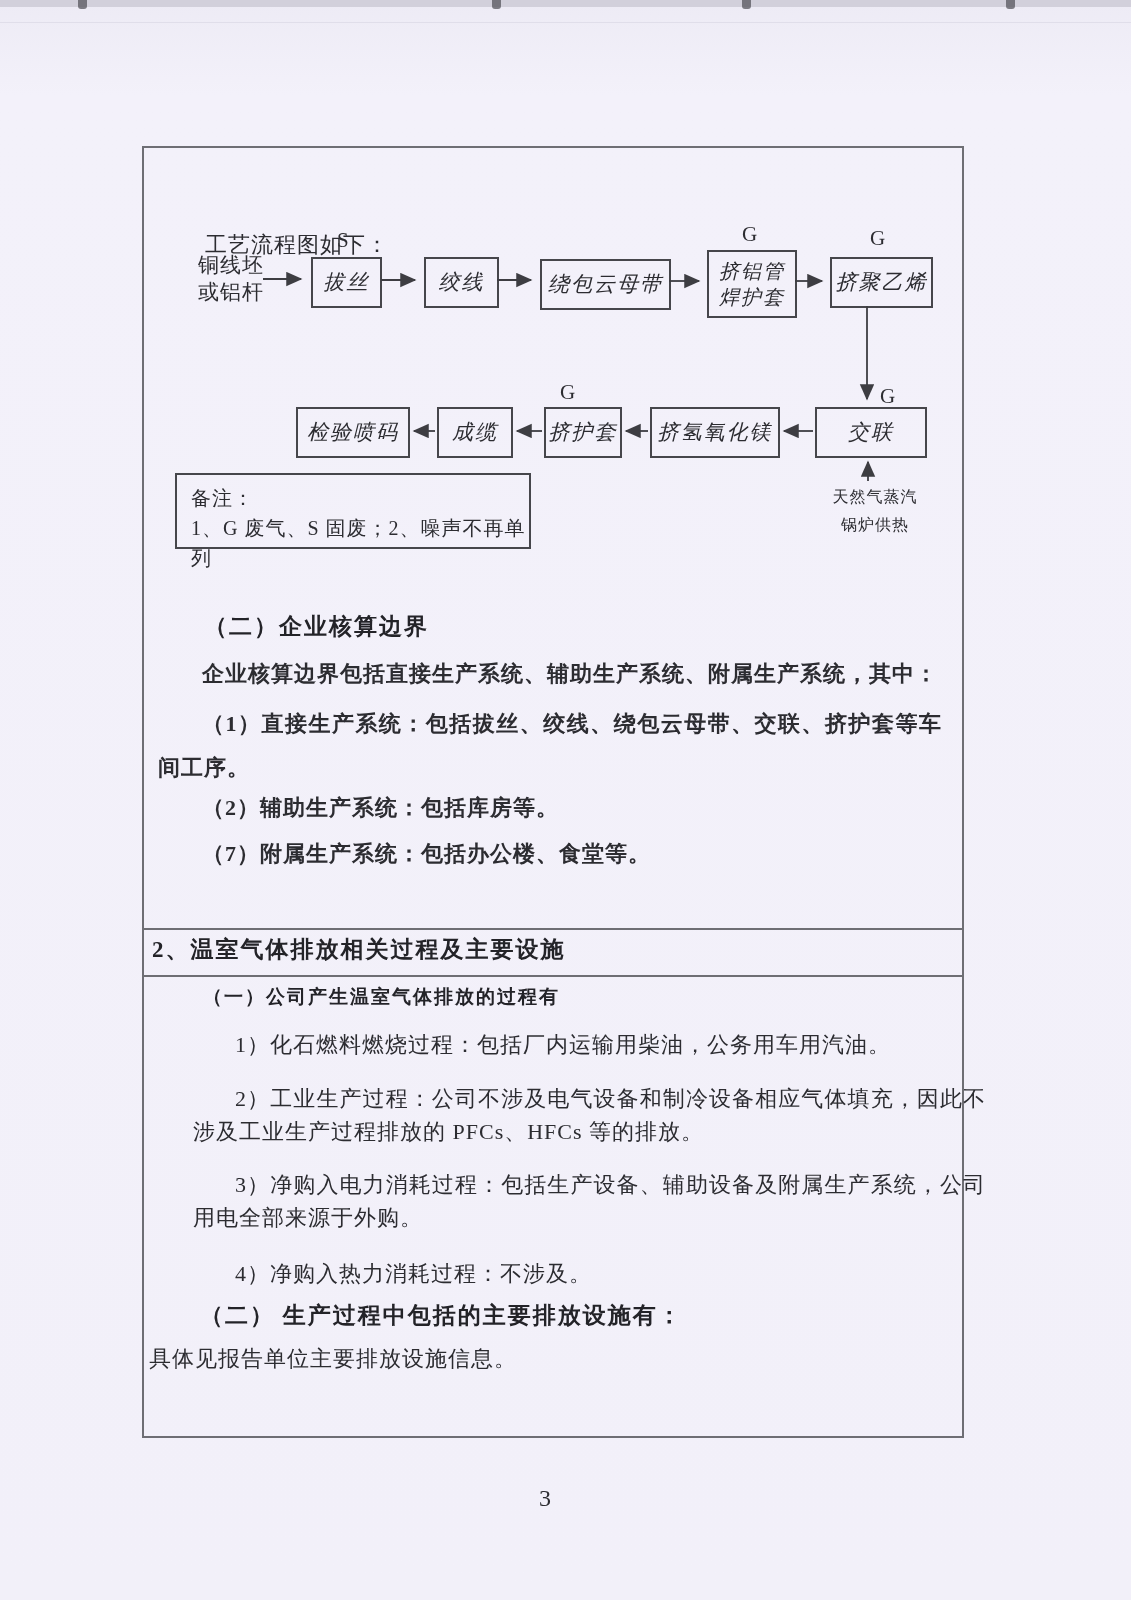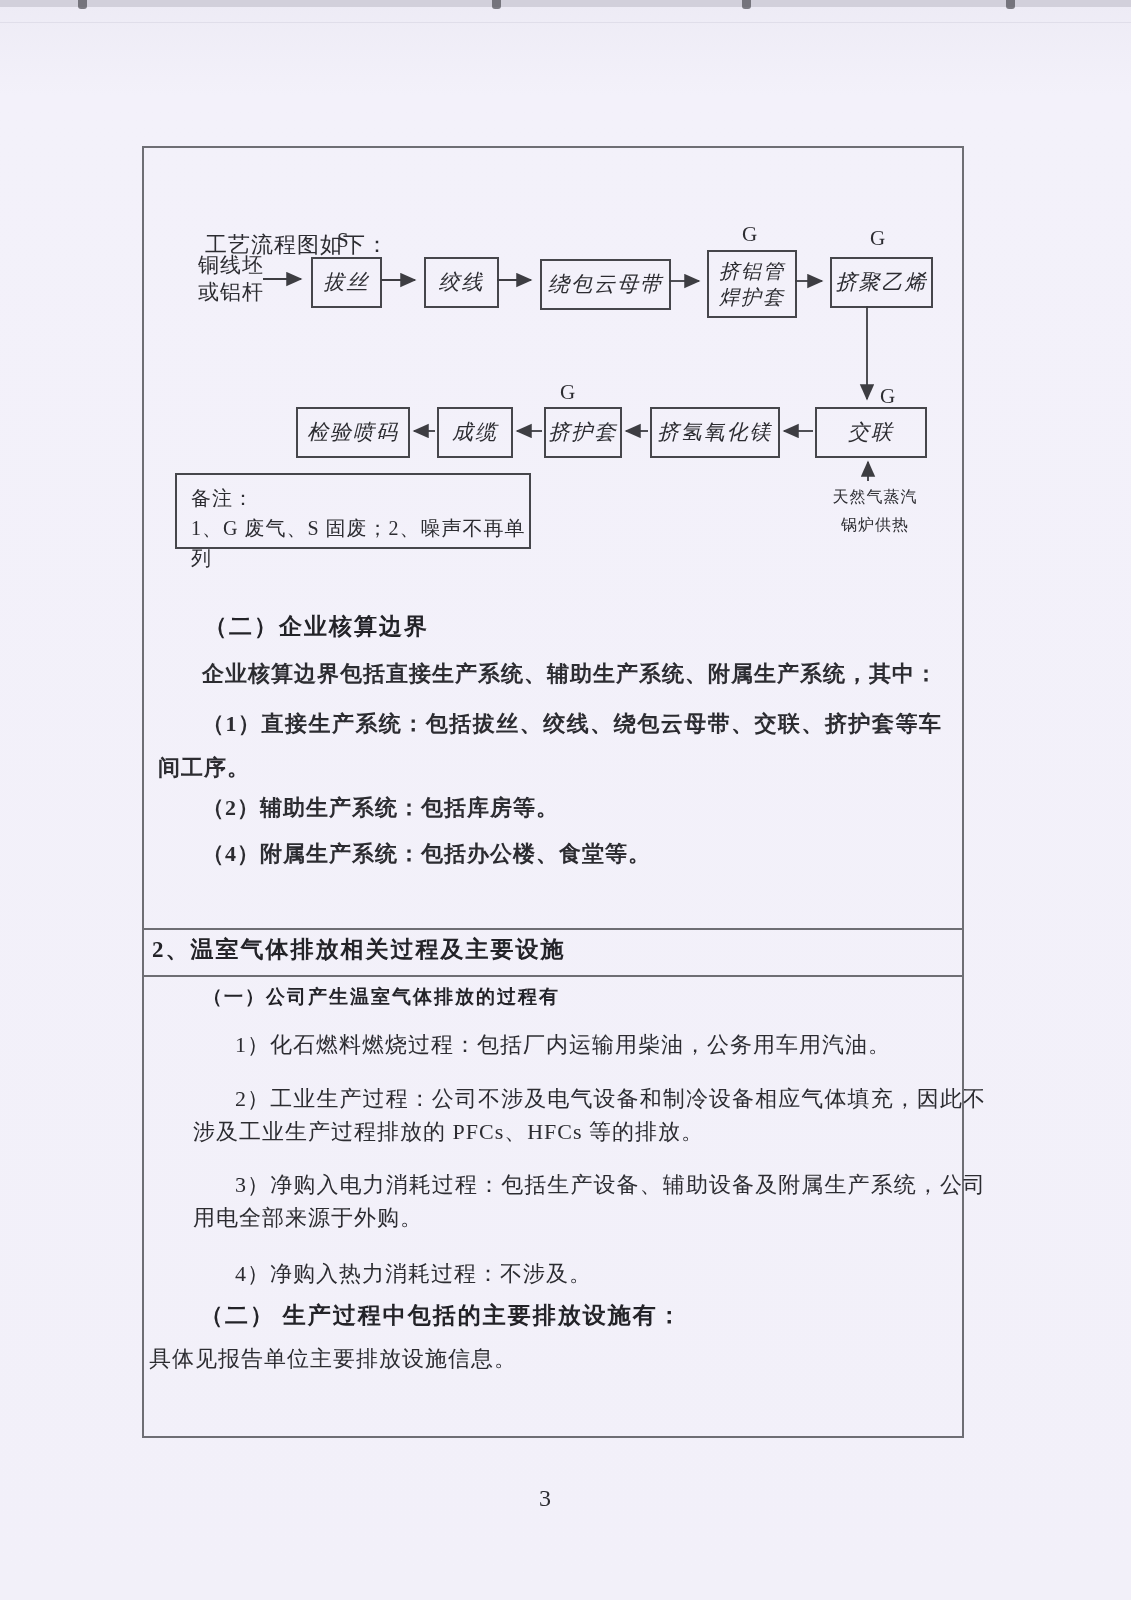--- a/index.html
+++ b/index.html
@@ -130,21 +130,21 @@
 
   <div class="notes-box">
     <div>备注：</div>
     <div>1、G 废气、S 固废；2、噪声不再单列</div>
   </div>
 
   <div class="para bold" style="left:204px;top:611px;font-size:23px">（二）企业核算边界</div>
   <div class="para s1 indent2" style="top:657px;line-height:34px">企业核算边界包括直接生产系统、辅助生产系统、附属生产系统，其中：</div>
   <div class="para s1 indent2" style="top:702px;line-height:44px">（1）直接生产系统：包括拔丝、绞线、绕包云母带、交联、挤护套等车间工序。</div>
   <div class="para s1 indent2" style="top:791px;line-height:34px">（2）辅助生产系统：包括库房等。</div>
-  <div class="para s1 indent2" style="top:837px;line-height:34px">（4）附属生产系统：包括办公楼、食堂等。</div>
+  <div class="para s1 indent2" style="top:837px;line-height:34px">（7）附属生产系统：包括办公楼、食堂等。</div>
 
   <div class="para bold" style="left:152px;top:934px;font-size:23px">2、温室气体排放相关过程及主要设施</div>
 
   <div class="para bold" style="left:203px;top:984px;font-size:19px">（一）公司产生温室气体排放的过程有</div>
   <div class="para s2 indent40" style="top:1028px;line-height:33px">1）化石燃料燃烧过程：包括厂内运输用柴油，公务用车用汽油。</div>
   <div class="para s2 indent40" style="top:1082px;line-height:33px">2）工业生产过程：公司不涉及电气设备和制冷设备相应气体填充，因此不涉及工业生产过程排放的 PFCs、HFCs 等的排放。</div>
   <div class="para s2 indent40" style="top:1168px;line-height:33px">3）净购入电力消耗过程：包括生产设备、辅助设备及附属生产系统，公司用电全部来源于外购。</div>
   <div class="para s2 indent40" style="top:1257px;line-height:33px">4）净购入热力消耗过程：不涉及。</div>
   <div class="para bold" style="left:200px;top:1300px;font-size:23px">（二） 生产过程中包括的主要排放设施有：</div>
   <div class="para s2" style="top:1342px;line-height:33px">具体见报告单位主要排放设施信息。</div>

